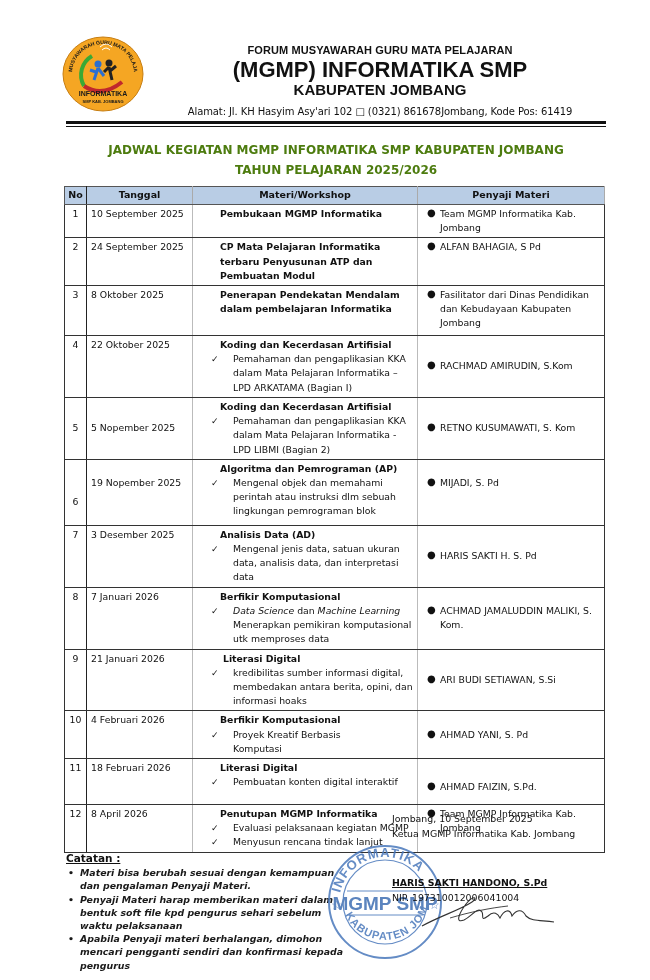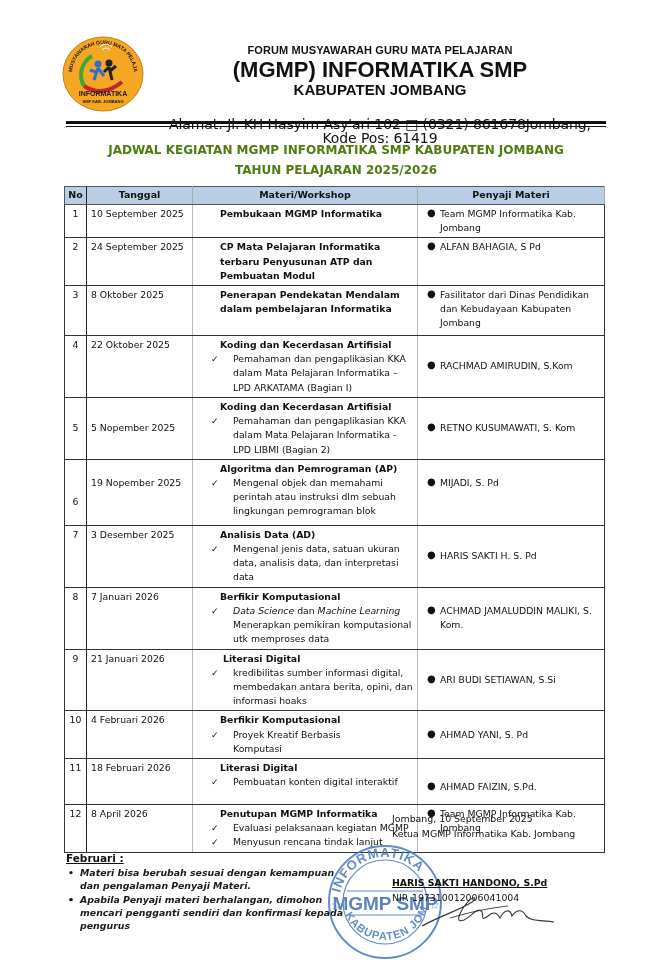--- a/index.html
+++ b/index.html
@@ -4,21 +4,21 @@
 <style>
   html,body{margin:0;padding:0;background:#ffffff;}
   body{width:650px;height:980px;position:relative;overflow:hidden;font-family:"Liberation Sans",sans-serif;color:#111;}
   .page{position:absolute;left:0;top:0;width:650px;height:980px;}
   
   .logo{position:absolute;left:62px;top:36px;width:82px;height:76px;}
   .kop{position:absolute;left:160px;top:42px;width:440px;text-align:center;}
   .kop .l1{font-family:"Liberation Sans",sans-serif;font-weight:bold;font-size:11px;line-height:17px;letter-spacing:0.1px;}
   .kop .l2{font-family:"Liberation Sans",sans-serif;font-weight:bold;font-size:22px;line-height:22px;}
   .kop .l3{font-family:"Liberation Sans",sans-serif;font-weight:bold;font-size:15px;line-height:18px;}
-  .kop .l4{font-family:"DejaVu Sans",sans-serif;font-size:14px;line-height:14px;margin-top:18px;letter-spacing:-0.1px;}
+  .kop .l4{font-family:"DejaVu Sans",sans-serif;font-size:10px;line-height:14px;margin-top:6px;letter-spacing:-0.1px;}
   .rule1{position:absolute;left:66px;top:121px;width:540px;height:3px;background:#111;}
   .rule2{position:absolute;left:66px;top:126px;width:540px;height:1px;background:#111;}
   
   .title{position:absolute;left:66px;width:540px;text-align:center;font-family:"DejaVu Sans",sans-serif;font-weight:bold;font-size:12px;color:#4d7c0f;}
   .t1{top:143px;}
   .t2{top:163px;}
   
   table.jadwal{position:absolute;left:64px;top:186px;width:540px;border-collapse:collapse;font-family:"DejaVu Sans",sans-serif;font-size:9.3px;line-height:14.2px;table-layout:fixed;}
   table.jadwal th{background:#b9cde5;font-weight:bold;font-size:9.5px;text-align:center;height:17px;padding:0;border:1px solid #555;border-right-color:#aaa;}
   table.jadwal td{vertical-align:top;padding:2px 4px 2px 4px;border-bottom:1px solid #333;border-left:1px solid #bbb;border-right:1px solid #bbb;}
@@ -230,23 +230,23 @@
           <div class="chk"><span class="ck">✓</span><span>Menyusun rencana tindak lanjut</span></div>
         </td>
         <td class="pen">
             <div class="bul"><span class="dot">●</span><span>Team MGMP Informatika Kab. Jombang</span></div>
           </td>
       </tr>
     </tbody>
   </table>
 
   <div class="notes">
-    <div class="head">Februari :</div>
+    <div class="head">Catatan :</div>
     <div class="item"><span class="bdot">•</span><span>Materi bisa berubah sesuai dengan kemampuan dan pengalaman Penyaji Materi.</span></div>
-    <div class="item"><span class="bdot">•</span></div>
+    <div class="item"><span class="bdot">•</span><span>Penyaji Materi harap memberikan materi dalam bentuk soft file kpd pengurus sehari sebelum  waktu pelaksanaan</span></div>
     <div class="item"><span class="bdot">•</span><span>Apabila Penyaji materi berhalangan, dimohon mencari pengganti sendiri dan konfirmasi kepada pengurus</span></div>
   </div>
 
   <svg class="stamp" viewBox="0 0 120 118">
     <circle cx="60" cy="59" r="56" fill="none" stroke="#4a78bb" stroke-width="2"></circle>
     <circle cx="60" cy="59" r="42" fill="none" stroke="#4a78bb" stroke-width="1.2"></circle>
     <path id="stTop" d="M14 60 A46 46 0 0 1 106 60" fill="none"></path>
     <path id="stBot" d="M18 66 A44 44 0 0 0 102 66" fill="none"></path>
     <text font-size="13" font-weight="bold" fill="#4a78bb" font-family="Liberation Sans, sans-serif" letter-spacing="1"><textPath href="#stTop" startOffset="10">INFORMATIKA</textPath></text>
     <text font-size="11" font-weight="bold" fill="#4a78bb" font-family="Liberation Sans, sans-serif" letter-spacing="1"><textPath href="#stBot" startOffset="6">KABUPATEN JOMBANG</textPath></text>

